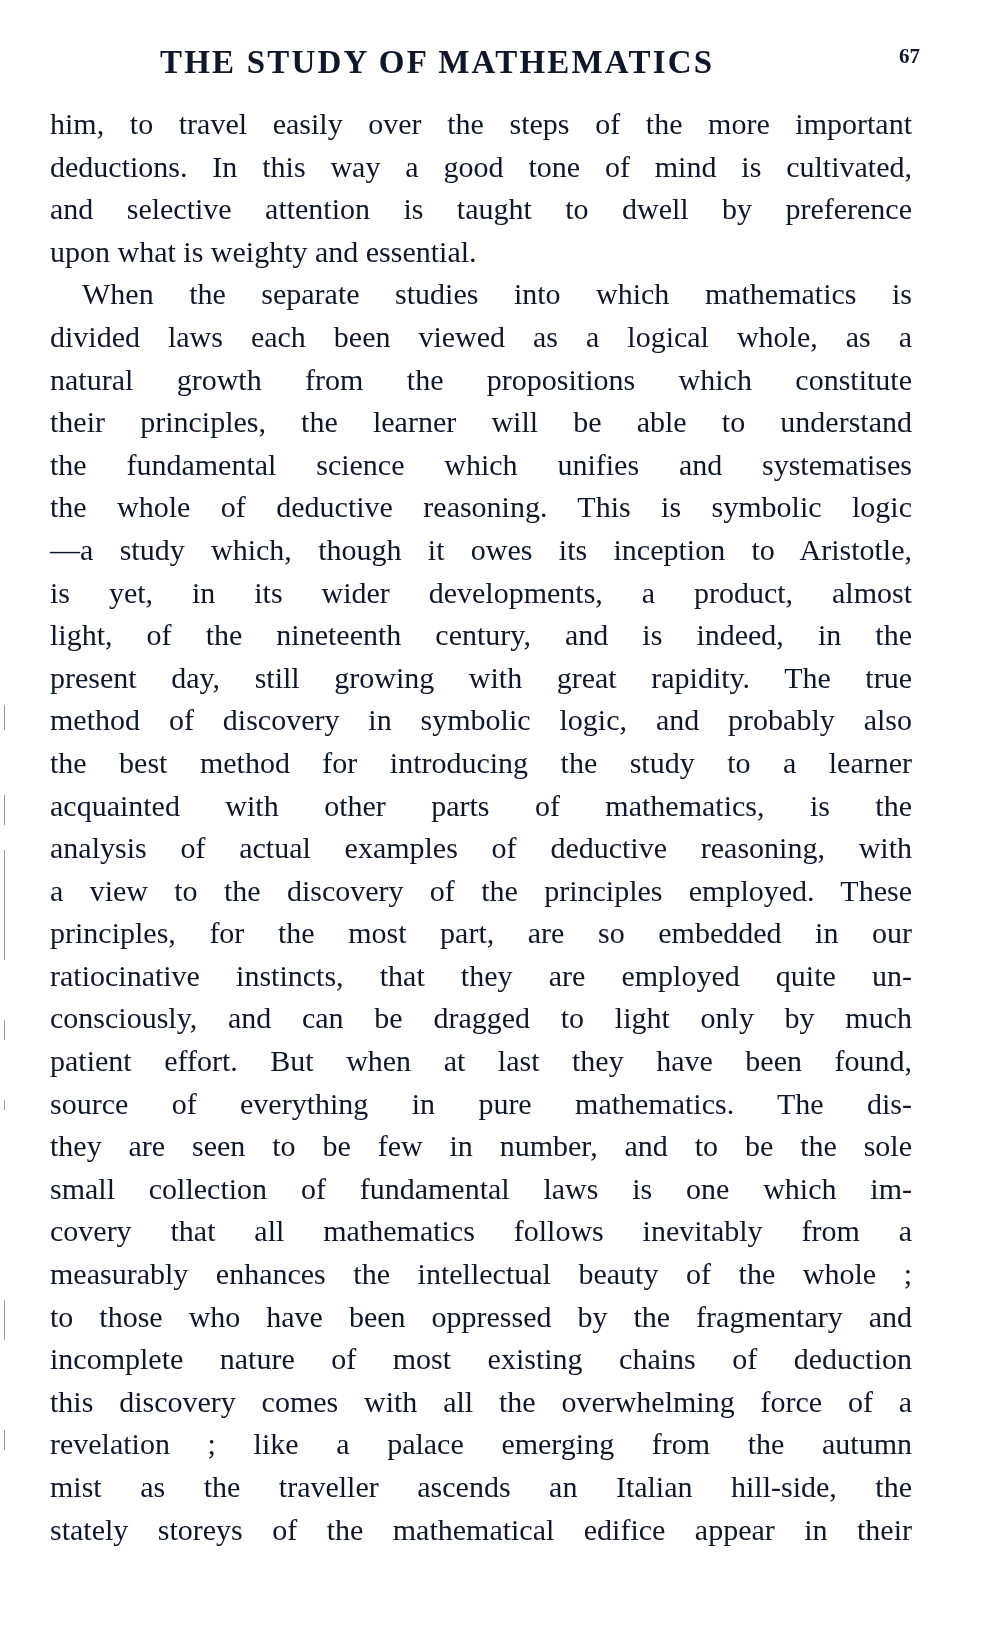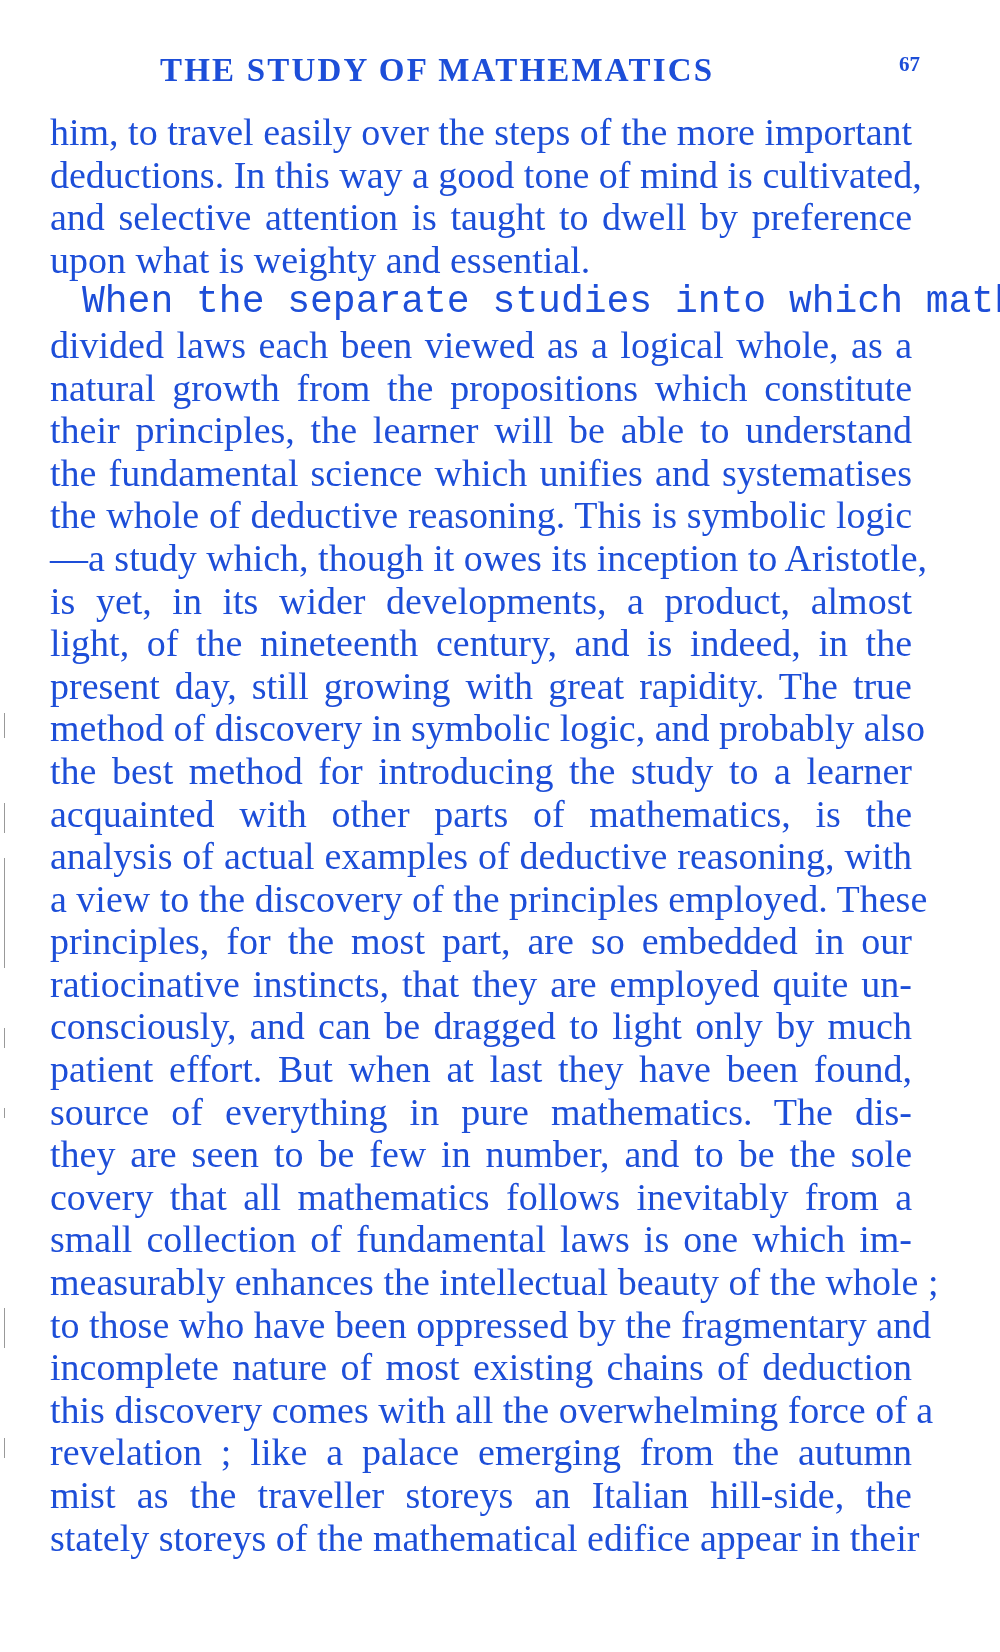--- a/index.html
+++ b/index.html
@@ -1,22 +1,22 @@
 <!DOCTYPE html>
 <html><head>
 <meta charset="utf-8">
 <style>
   html, body { margin: 0; padding: 0; background: #ffffff; }
   body { width: 1000px; height: 1652px; position: relative; overflow: hidden; }
-  .page { position: absolute; left: 0; top: 8px; width: 1000px; height: 1464px; background: #fff; color: #1d4ed8; font-family: "Liberation Serif", "DejaVu Serif", serif; }
+  .page { position: absolute; left: 0; top: 0; width: 1000px; height: 1464px; background: #fff; color: #0f172a; font-family: "Liberation Serif", "DejaVu Serif", serif; }
   .running-head { position: absolute; top: 44px; left: 160px; width: 760px; height: 40px; }
   .running-title { position: absolute; left: 0; top: 0; font-size: 33px; letter-spacing: 2.2px; font-weight: bold; }
   .page-number { position: absolute; right: 0; top: 0; font-size: 21px; font-weight: bold; }
   .body-text { position: absolute; left: 50px; top: 103px; width: 862px; }
-  .line { height: 42.6px; line-height: 42.6px; font-size: 38px; white-space: nowrap; text-align: justify; text-align-last: justify; }
+  .line { height: 42.6px; line-height: 42.6px; font-size: 30px; white-space: nowrap; text-align: justify; text-align-last: justify; }
   .line.last { text-align-last: left; }
   .margin-marks { position: absolute; left: 2px; top: 0; width: 10px; height: 1652px; }
   .mark { position: absolute; left: 2px; width: 1px; background: #999; }
 </style>
 </head>
 <body>
 
 <div class="page">
   <div class="running-head">
     <span class="running-title">THE STUDY OF MATHEMATICS</span>
@@ -34,45 +34,45 @@
   </div>
 
   <div class="body-text" id="body-text">
       <div>
         <div class="line">him, to travel easily over the steps of the more important</div>
         <div class="line">deductions.  In this way a good tone of mind is cultivated,</div>
         <div class="line">and selective attention is taught to dwell by preference</div>
         <div class="line last">upon what is weighty and essential.</div>
       </div>
       <div>
-        <div class="line" style="padding-left: 32px; font-family: Liberation Mono, monospace;">When the separate studies into which mathematics is</div>
+        <div class="line" style="padding-left: 32px;">When the separate studies into which mathematics is</div>
         <div class="line">divided laws each been viewed as a logical whole, as a</div>
         <div class="line">natural growth from the propositions which constitute</div>
         <div class="line">their principles, the learner will be able to understand</div>
         <div class="line">the fundamental science which unifies and systematises</div>
         <div class="line">the whole of deductive reasoning.  This is symbolic logic</div>
         <div class="line">—a study which, though it owes its inception to Aristotle,</div>
         <div class="line">is yet, in its wider developments, a product, almost</div>
         <div class="line">light, of the nineteenth century, and is indeed, in the</div>
         <div class="line">present day, still growing with great rapidity.  The true</div>
         <div class="line">method of discovery in symbolic logic, and probably also</div>
         <div class="line">the best method for introducing the study to a learner</div>
         <div class="line">acquainted with other parts of mathematics, is the</div>
         <div class="line">analysis of actual examples of deductive reasoning, with</div>
         <div class="line">a view to the discovery of the principles employed.  These</div>
         <div class="line">principles, for the most part, are so embedded in our</div>
         <div class="line">ratiocinative instincts, that they are employed quite un-</div>
         <div class="line">consciously, and can be dragged to light only by much</div>
         <div class="line">patient effort.  But when at last they have been found,</div>
         <div class="line">source of everything in pure mathematics.  The dis-</div>
         <div class="line">they are seen to be few in number, and to be the sole</div>
+        <div class="line">small collection of fundamental laws is one which im-</div>
         <div class="line">covery that all mathematics follows inevitably from a</div>
-        <div class="line">small collection of fundamental laws is one which im-</div>
         <div class="line">measurably enhances the intellectual beauty of the whole ;</div>
         <div class="line">to those who have been oppressed by the fragmentary and</div>
         <div class="line">incomplete nature of most existing chains of deduction</div>
         <div class="line">this discovery comes with all the overwhelming force of a</div>
         <div class="line">revelation ;  like a palace emerging from the autumn</div>
-        <div class="line">mist as the traveller storeys an Italian hill-side, the</div>
+        <div class="line">mist as the traveller ascends an Italian hill-side, the</div>
         <div class="line">stately storeys of the mathematical edifice appear in their</div>
       </div>
     </div>
 </div>
 
 </body></html>

